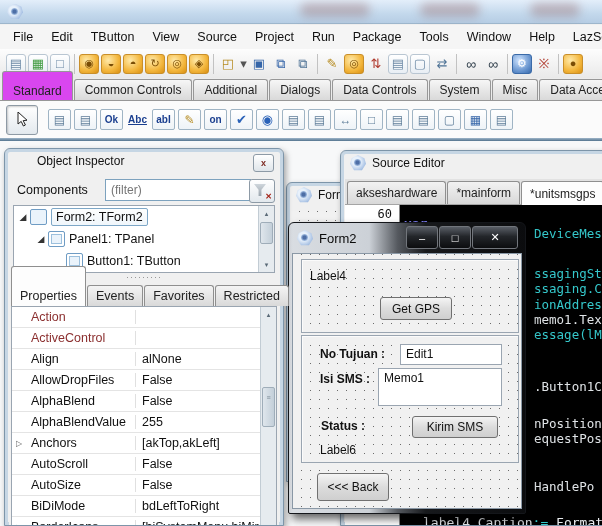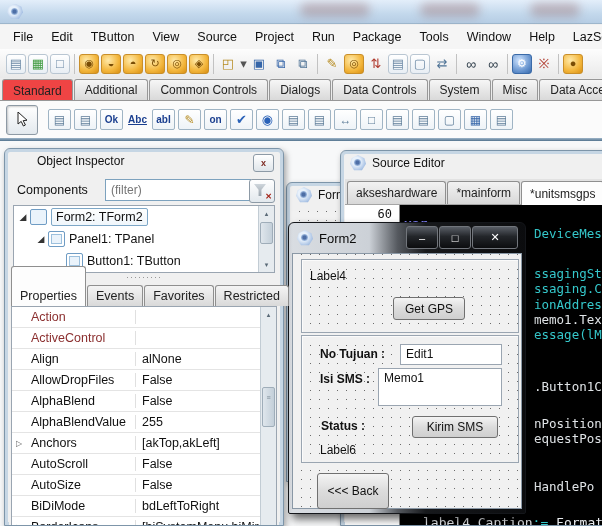--- a/index.html
+++ b/index.html
@@ -37,21 +37,21 @@
   .ti.dark{color:#33414d;font-size:14px;}
   .ti.orb{background:radial-gradient(circle at 35% 30%,#cfe4ff,#5d8cc9 70%,#3a6aa8);border:1px solid #3a6aa8;box-sizing:border-box;color:#fff;font-size:11px;}
   .bme{display:flex;align-items:center;}
   .win-bottom-edge{position:absolute;left:0;top:138px;width:602px;height:3px;
     background:linear-gradient(#9fb6c9,#53738e);}
 
   
   .pal-tabs{position:absolute;left:0;top:78px;width:602px;height:22px;display:flex;align-items:flex-end;padding-left:2px;box-sizing:border-box;background:#ececec;}
   .ptab{font-size:12px;color:#222;padding:3px 10px 3px 10px;border:1px solid #979797;border-bottom:none;
     border-radius:3px 3px 0 0;background:linear-gradient(#f6f6f6,#d9d9d9);margin-right:1px;white-space:nowrap;}
-  .ptab.active{background:#ef4444;font-weight:normal;position:relative;top:1px;padding-top:4px;}
+  .ptab.active{background:#d946ef;font-weight:normal;position:relative;top:1px;padding-top:12px;}
   .palette{position:absolute;left:0;top:100px;width:602px;height:38px;background:#fbfbfb;border-top:1px solid #979797;
     display:flex;align-items:center;padding-left:6px;box-sizing:border-box;}
   .pointer-btn{width:30px;height:28px;border:1px solid #8e9aa5;border-radius:3px;background:linear-gradient(#ffffff,#e3e9ee);
     box-shadow:inset 1px 1px 2px rgba(0,0,0,.2);display:flex;align-items:center;justify-content:center;margin-right:10px;flex:0 0 auto;}
   .pointer-btn svg{display:block;}
   .cicon{width:23px;height:21px;border:1px solid #9fb4c4;box-sizing:border-box;background:linear-gradient(#ffffff,#eef3f7);
     border-radius:2px;margin-right:3px;flex:0 0 auto;display:flex;align-items:center;justify-content:center;
     font-size:12px;color:#5f7e99;}
   .cicon.txt{font-size:10px;font-weight:bold;color:#1b3f8f;}
   .cicon.lbl{font-size:10px;font-weight:bold;color:#1b3f8f;text-decoration:underline;border-color:transparent;background:transparent;}
@@ -207,22 +207,22 @@
       <span class="ti dark">∞</span>
       <span class="ti dark">∞</span>
       <span class="tsep"></span>
       <span class="ti orb">⚙</span>
       <span class="ti red">※</span>
       <span class="tsep"></span>
       <span class="ti gold">●</span>
     </div>
     <div class="pal-tabs">
       <span class="ptab active">Standard</span>
+      <span class="ptab">Common Controls</span>
       <span class="ptab">Additional</span>
-      <span class="ptab">Common Controls</span>
       <span class="ptab">Dialogs</span>
       <span class="ptab">Data Controls</span>
       <span class="ptab">System</span>
       <span class="ptab">Misc</span>
       <span class="ptab">Data Access</span>
 
     </div>
     <div class="palette">
       <span class="pointer-btn">
         <svg width="13" height="15" viewBox="0 0 13 15">
@@ -298,32 +298,32 @@
         <span class="ttl">Form2</span>
       </div>
       <div class="capbtns">
         <span class="cb">–</span>
         <span class="cb">□</span>
         <span class="cb close">✕</span>
       </div>
       <div class="f2client dotgrid">
         <div class="f2panel dotgrid" style="left:8px;top:5px;width:216px;height:72px;">
           <span class="f2lbl" style="left:8px;top:9px;">Label4</span>
-          <div class="wbtn" style="left:78px;top:37px;width:72px;height:23px;margin-left:13px;">Get GPS</div>
+          <div class="wbtn" style="left:78px;top:37px;width:72px;height:23px;">Get GPS</div>
         </div>
         <div class="f2panel dotgrid" style="left:8px;top:81px;width:216px;height:126px;">
           <span class="f2lbl b" style="left:18px;top:11px;">No Tujuan :</span>
           <div class="wedit" style="left:98px;top:8px;width:102px;height:21px;">Edit1</div>
           <span class="f2lbl b" style="left:18px;top:36px;">Isi SMS :</span>
           <div class="wedit" style="left:76px;top:32px;width:124px;height:38px;">Memo1</div>
           <span class="f2lbl b" style="left:19px;top:83px;">Status :</span>
           <div class="wbtn" style="left:110px;top:80px;width:86px;height:22px;">Kirim SMS</div>
           <span class="f2lbl" style="left:18px;top:107px;">Label6</span>
         </div>
-        <div class="wbtn" style="left:24px;top:219px;width:72px;height:36px;">&lt;&lt;&lt; Back</div>
+        <div class="wbtn" style="left:24px;top:219px;width:72px;height:28px;">&lt;&lt;&lt; Back</div>
       </div>
     </div>
 
     <div class="aero oiwin">
       <div class="aero-title" style="padding-left:32px;">
         <span>Object Inspector</span>
       </div>
       <div class="oi-close">x</div>
       <div class="oi-inner">
         <div class="comp-row">

